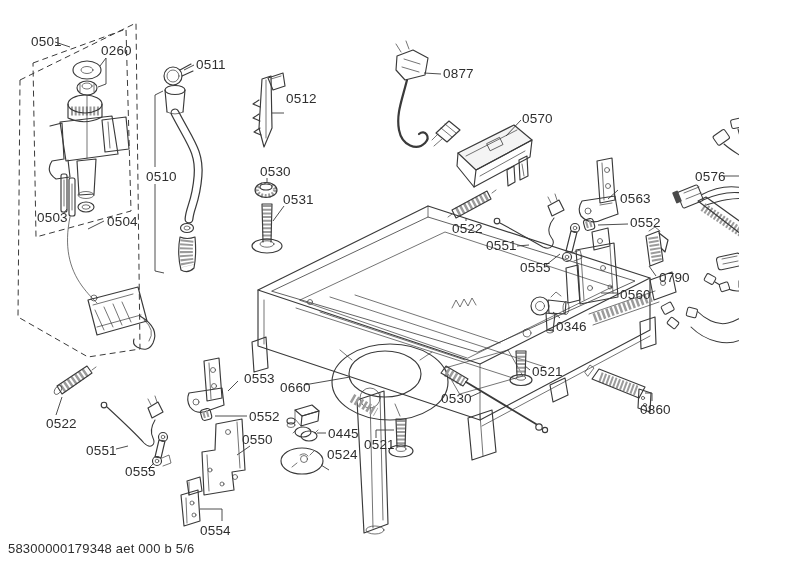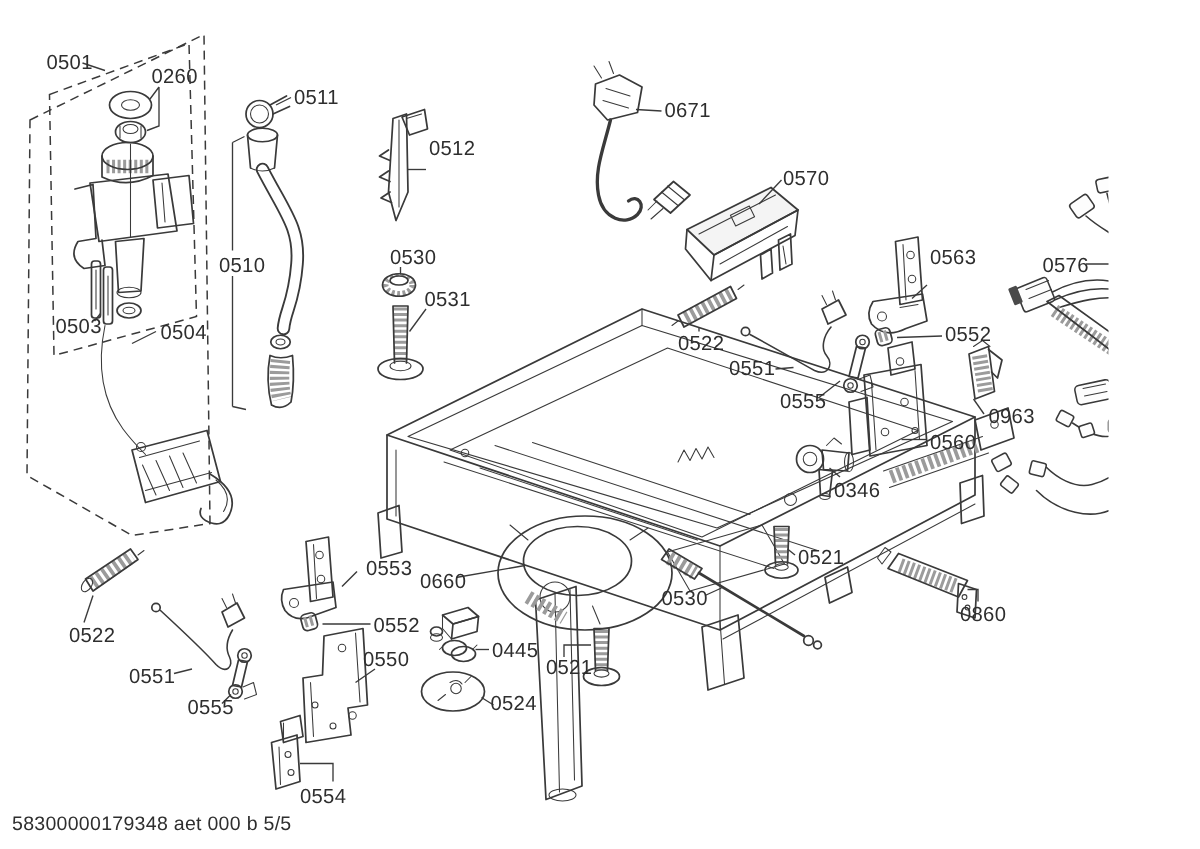--- a/index.html
+++ b/index.html
@@ -402,47 +402,47 @@
         <circle class="d2" cx="645" cy="405" r="1.6"></circle>
     <path class="d2" d="M588,376 L594,368 L590,365 L585,372 Z"></path>
     <path class="ld" d="M645,393 L652,393 L652,401"></path>
   </g>
 </svg>
 
   <div>
     <span class="lbl" style="left:31px;top:35px">0501</span>
     <span class="lbl" style="left:101px;top:44px">0260</span>
     <span class="lbl" style="left:196px;top:58px">0511</span>
-    <span class="lbl" style="left:443px;top:67px">0671</span>
+    <span class="lbl" style="left:443px;top:67px">0877</span>
     <span class="lbl" style="left:286px;top:92px">0512</span>
     <span class="lbl" style="left:522px;top:112px">0570</span>
     <span class="lbl" style="left:260px;top:165px">0530</span>
     <span class="lbl" style="left:146px;top:170px">0510</span>
     <span class="lbl" style="left:695px;top:170px">0576</span>
-    <span class="lbl" style="left:620px;top:165px">0563</span>
+    <span class="lbl" style="left:620px;top:192px">0563</span>
     <span class="lbl" style="left:283px;top:193px">0531</span>
     <span class="lbl" style="left:37px;top:211px">0503</span>
     <span class="lbl" style="left:107px;top:215px">0504</span>
     <span class="lbl" style="left:630px;top:216px">0552</span>
     <span class="lbl" style="left:452px;top:222px">0522</span>
     <span class="lbl" style="left:486px;top:239px">0551</span>
     <span class="lbl" style="left:520px;top:261px">0555</span>
-    <span class="lbl" style="left:659px;top:271px">0963</span>
+    <span class="lbl" style="left:659px;top:271px">0790</span>
     <span class="lbl" style="left:620px;top:288px">0560</span>
     <span class="lbl" style="left:556px;top:320px">0346</span>
     <span class="lbl" style="left:532px;top:365px">0521</span>
     <span class="lbl" style="left:244px;top:372px">0553</span>
     <span class="lbl" style="left:280px;top:381px">0660</span>
     <span class="lbl" style="left:441px;top:392px">0530</span>
     <span class="lbl" style="left:640px;top:403px">0860</span>
     <span class="lbl" style="left:249px;top:410px">0552</span>
     <span class="lbl" style="left:46px;top:417px">0522</span>
     <span class="lbl" style="left:328px;top:427px">0445</span>
     <span class="lbl" style="left:242px;top:433px">0550</span>
     <span class="lbl" style="left:364px;top:438px">0521</span>
     <span class="lbl" style="left:86px;top:444px">0551</span>
     <span class="lbl" style="left:125px;top:465px">0555</span>
-    <span class="lbl" style="left:327px;top:462px">0524</span>
+    <span class="lbl" style="left:327px;top:448px">0524</span>
     <span class="lbl" style="left:200px;top:524px">0554</span>
   </div>
 
-  <div class="footer">58300000179348 aet 000 b 5/5</div>
+  <div class="footer">58300000179348 aet 000 b 5/6</div>
 </div>
 
 </body></html>

